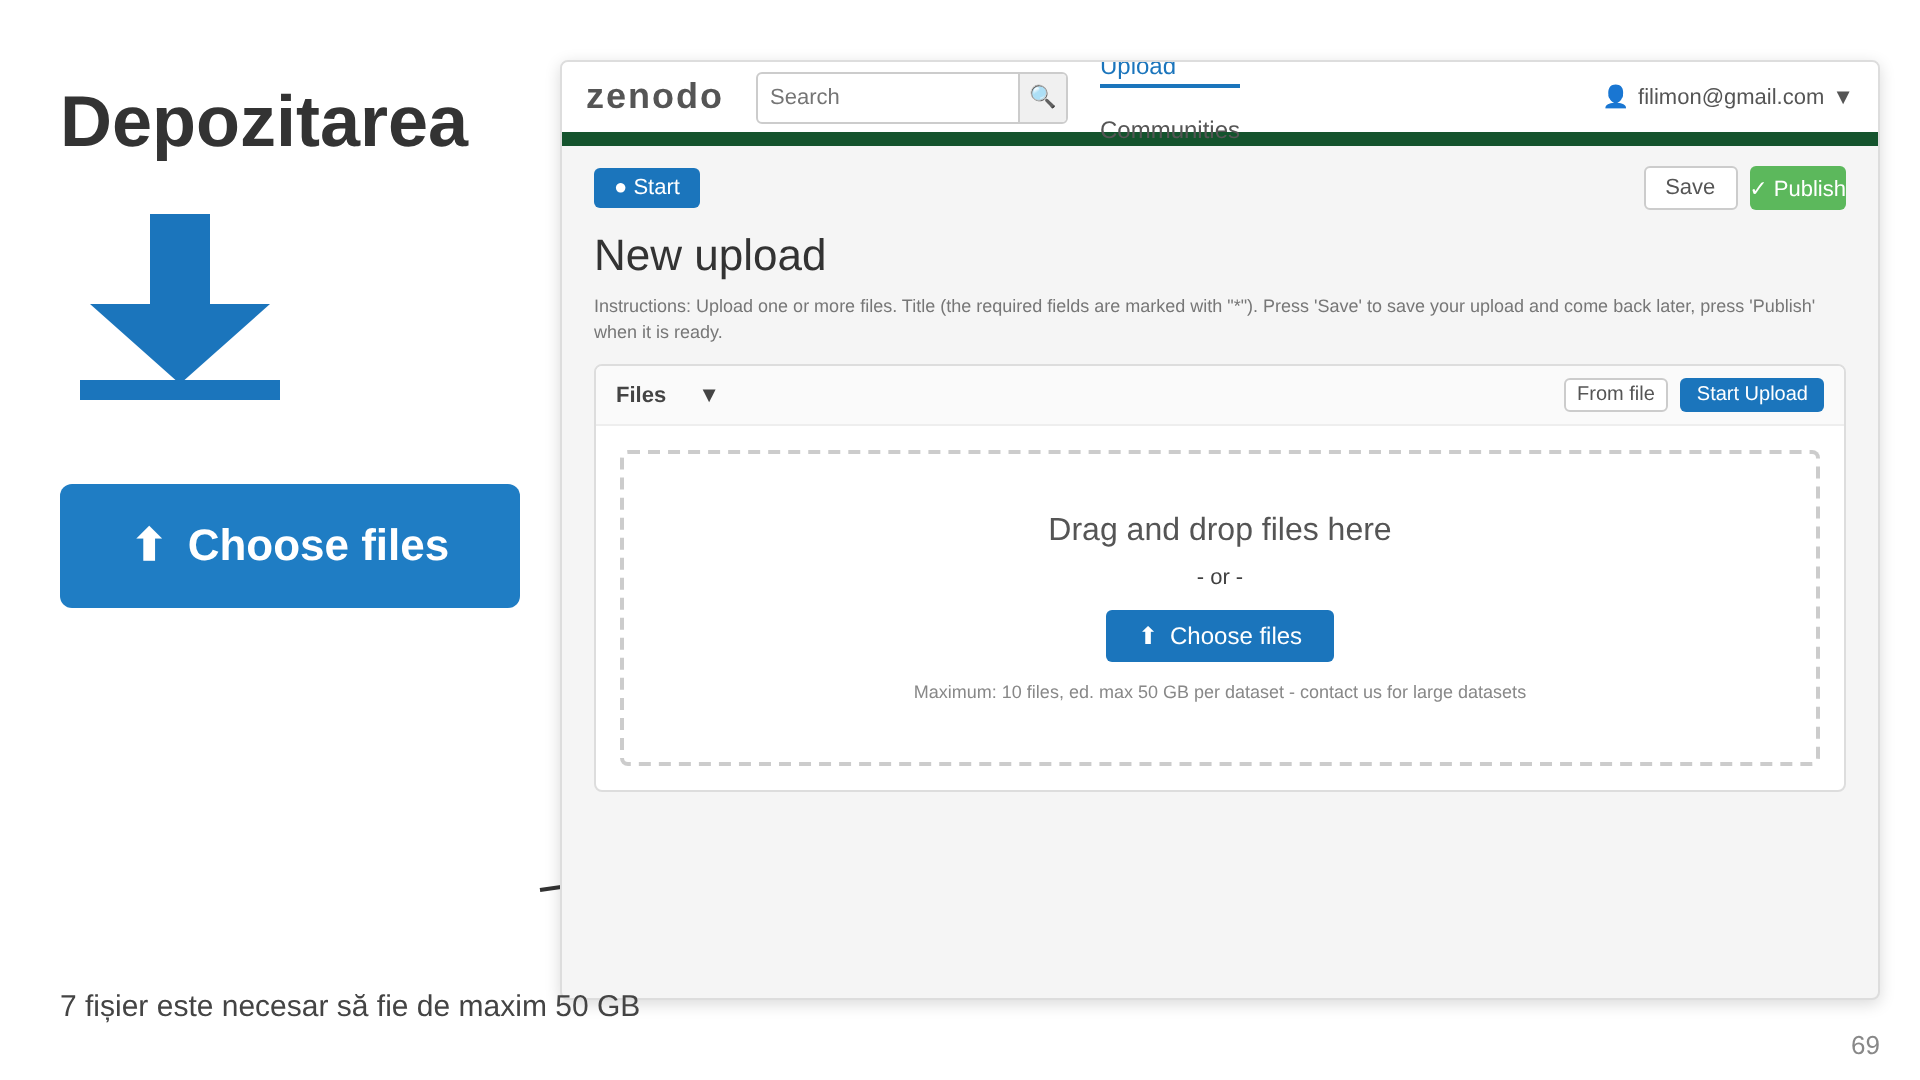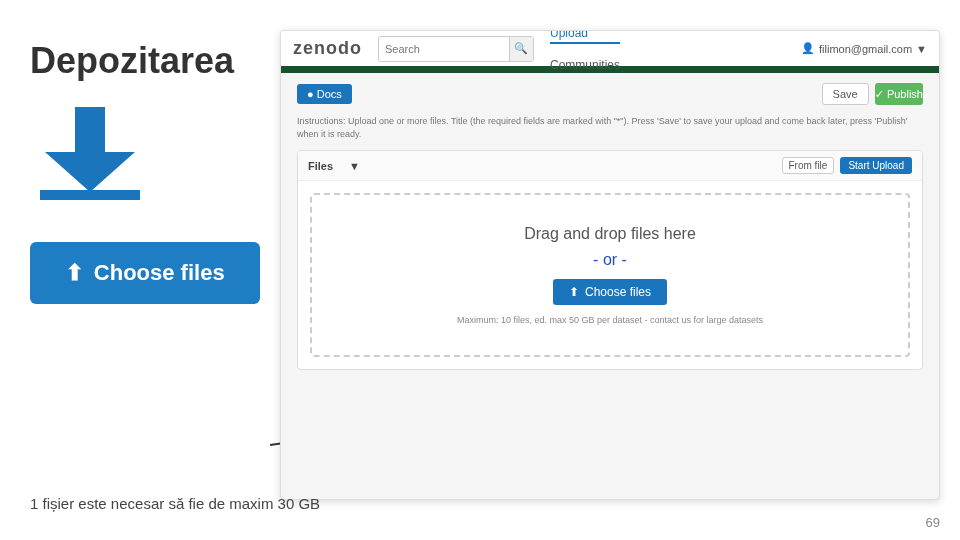--- a/index.html
+++ b/index.html
@@ -308,22 +308,22 @@
       border-radius: 4px;
     }
 
     .drag-drop-text {
       font-size: 16px;
       color: #555;
       margin-bottom: 8px;
     }
 
     .or-divider {
-      font-size: 16px;
-      color: #1d4ed8;
+      font-size: 11px;
+      color: #404040;
       margin-bottom: 10px;
     }
 
     .choose-files-btn-small {
       background: #1b75bc;
       color: white;
       border: none;
       border-radius: 3px;
       padding: 6px 16px;
       font-size: 12px;
@@ -384,27 +384,28 @@
     <div class="user-area">
       <span class="user-icon">👤</span>
       <span>filimon@gmail.com</span>
       <span>▼</span>
     </div>
   </div>
 
   <div class="zenodo-content">
 
     <div class="action-bar">
-      <button class="docs-btn">● Docs</button>
+      <button class="docs-btn">● Start</button>
       <div class="top-actions">
         <button class="save-btn">Save</button>
         <button class="publish-btn">✓ Publish</button>
       </div>
     </div>
 
+    <div class="upload-heading">New upload</div>
 
     <div class="instructions-text">Instructions: Upload one or more files. Title (the required fields are marked with "*"). Press 'Save' to save your upload and come back later, press 'Publish' when it is ready.</div>
 
     <div class="files-section">
       <div class="files-header">
         <div class="files-label">
           <span>Files</span>
           <span>▼</span>
         </div>
         <div class="files-actions">
@@ -422,15 +423,15 @@
         </button>
         <div class="file-limit-text">
           <span>Maximum: 10 files, ed. max 50 GB per dataset - contact us for large datasets</span>
         </div>
       </div>
     </div>
 
   </div>
 </div>
 
-<div class="footnote-text">1 fișier este necesar să fie de maxim 30 GB</div>
+<div class="footnote-text">7 fișier este necesar să fie de maxim 50 GB</div>
 
 <div class="page-number">69</div>
 
 </body></html>

